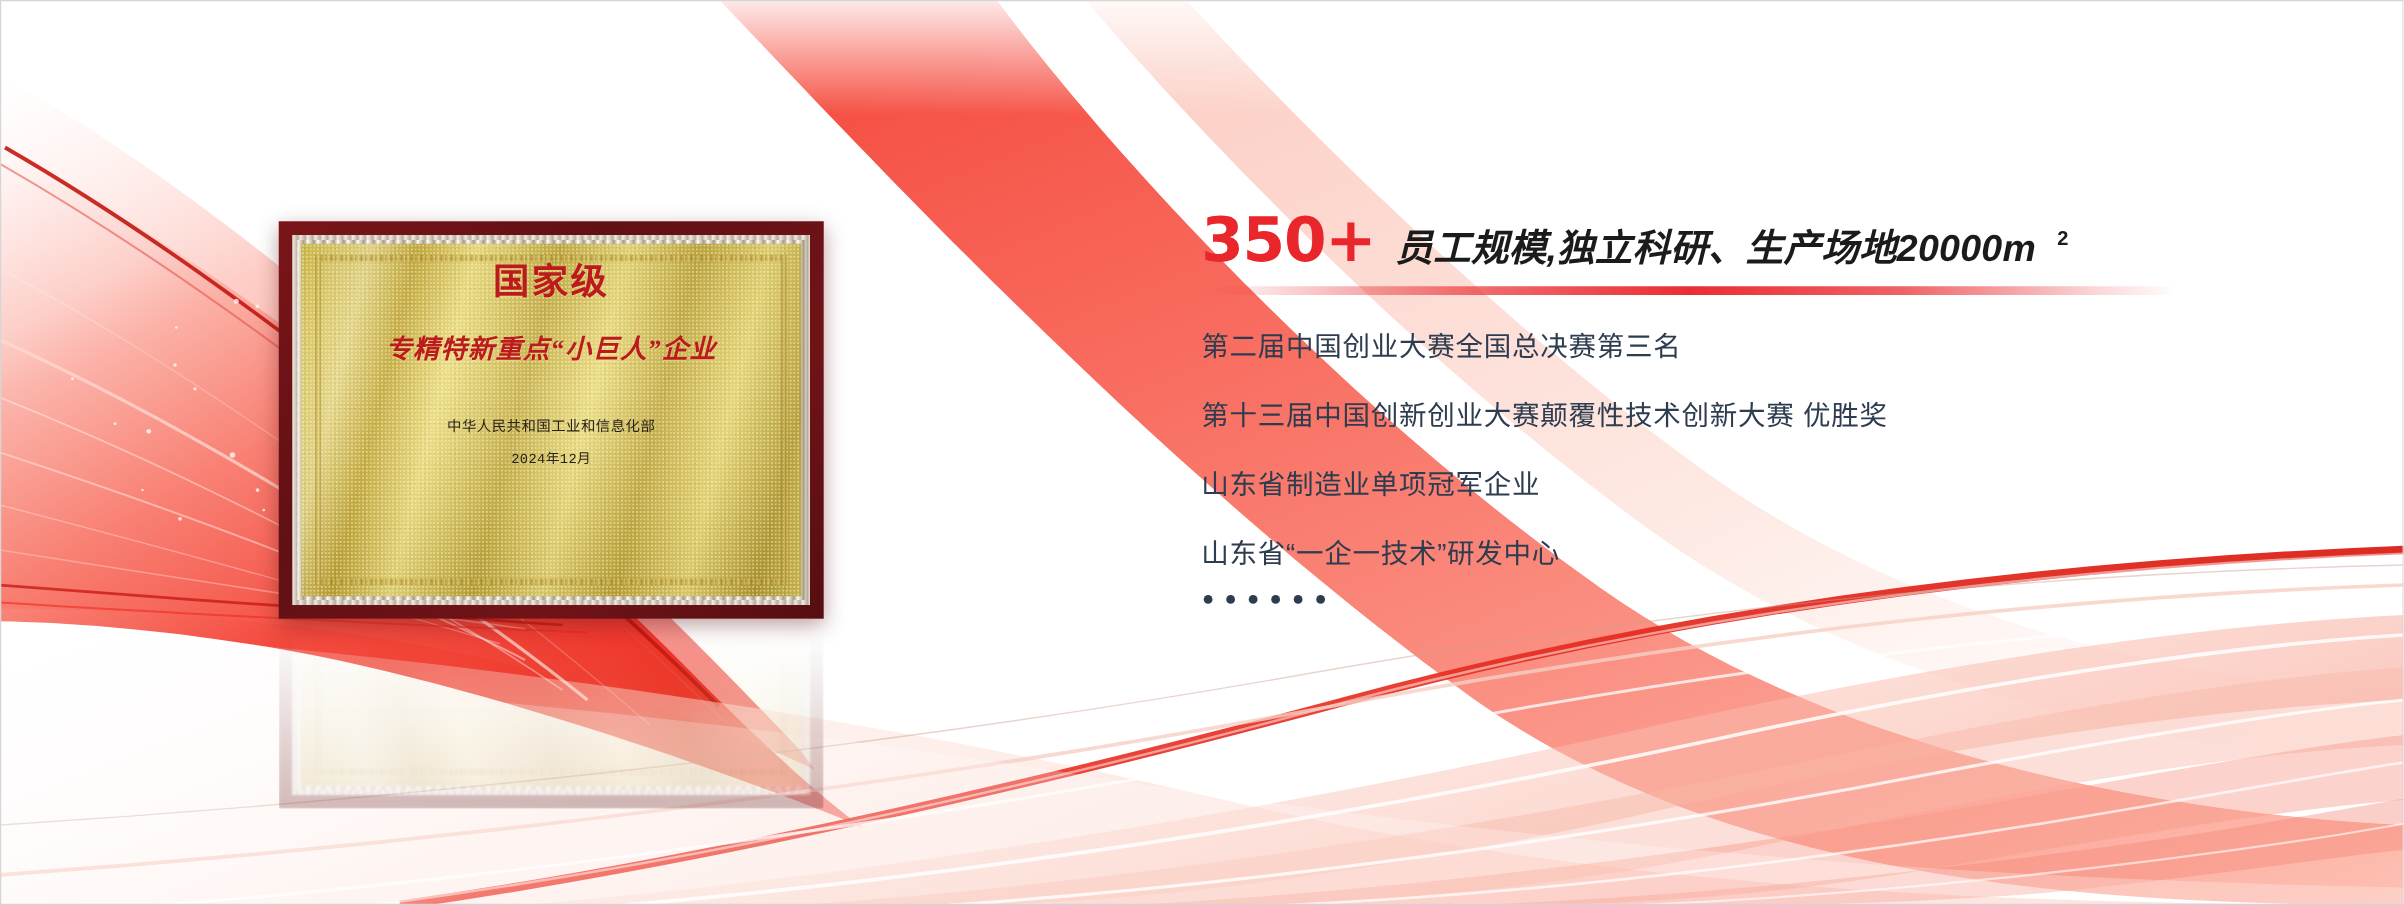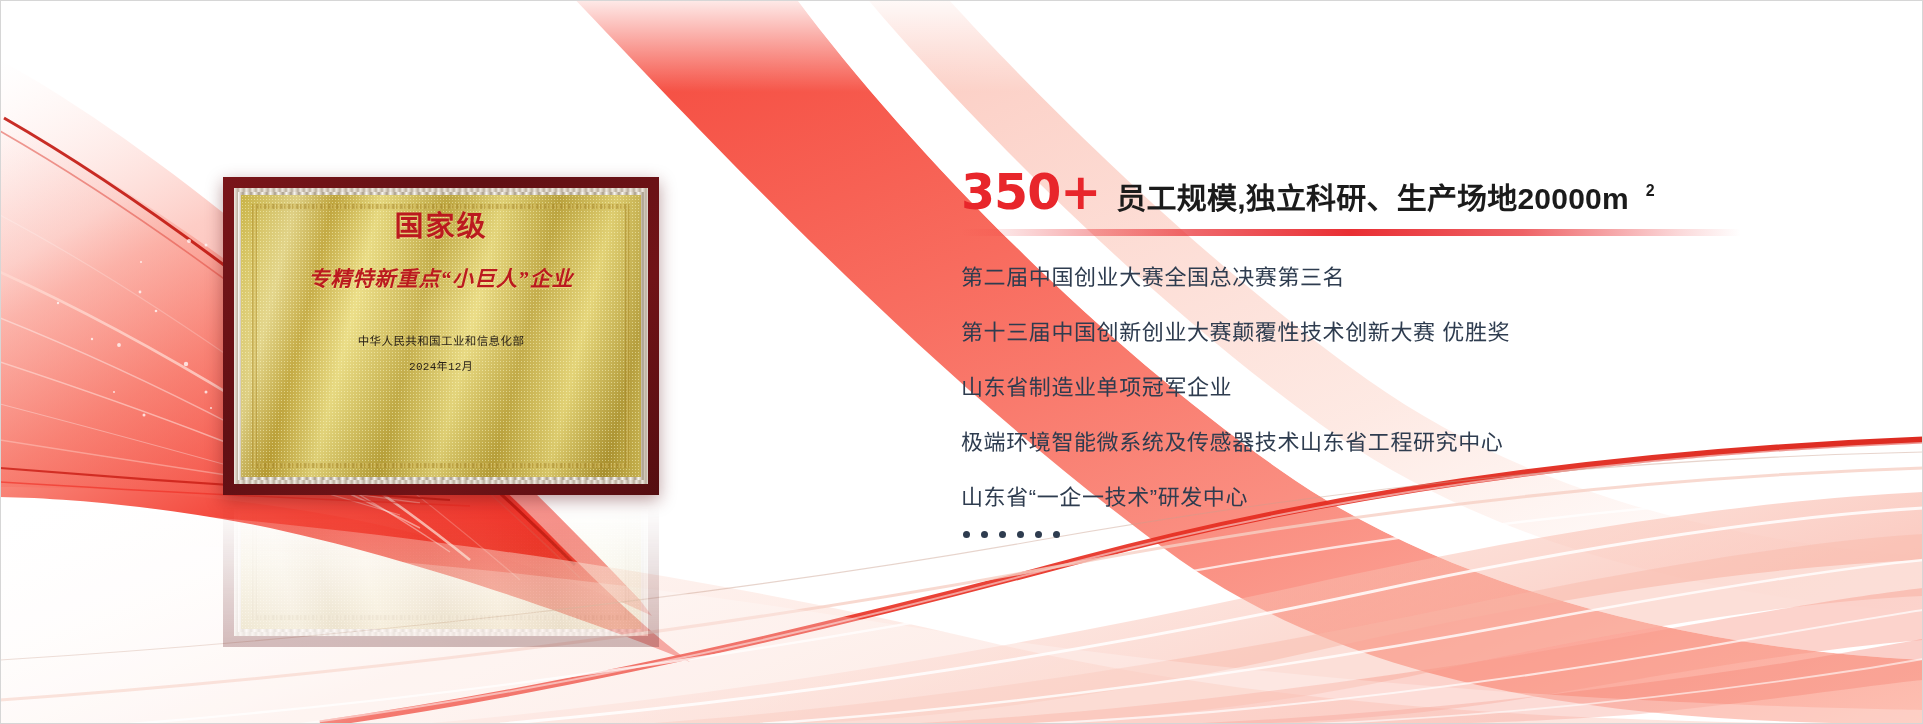--- a/index.html
+++ b/index.html
@@ -178,20 +178,21 @@
     font-size:49px;
     color:#e8262b;
     letter-spacing:-1px;
   }
   .hl-rest {
     font-family:"Liberation Sans","DejaVu Sans",sans-serif;
     font-weight:bold;
     font-size:30px;
     color:#1b1b1b;
     letter-spacing:.2px;
+    font-style:italic;
   }
   .hl-sup {
     font-family:"Liberation Sans","DejaVu Sans",sans-serif;
     font-weight:bold;
     font-size:16px;
     color:#1b1b1b;
     position:relative;
     top:-13px;
     margin-left:1px;
   }
@@ -412,21 +413,20 @@
       <span class="hl-rest">员工规模,独立科研、生产场地20000m</span>
       <span class="hl-sup">2</span>
     </div>
 
     <div class="rule"></div>
 
     <div class="honor-list">
       <div class="honor-item">第二届中国创业大赛全国总决赛第三名</div>
       <div class="honor-item">第十三届中国创新创业大赛颠覆性技术创新大赛 优胜奖</div>
       <div class="honor-item">山东省制造业单项冠军企业</div>
-      <div class="honor-item">极端环境智能微系统及传感器技术山东省工程研究中心</div>
       <div class="honor-item">山东省“一企一技术”研发中心</div>
 
       <div class="ellipsis-row">
         <span class="dot"></span>
         <span class="dot"></span>
         <span class="dot"></span>
         <span class="dot"></span>
         <span class="dot"></span>
         <span class="dot"></span>
       </div>

